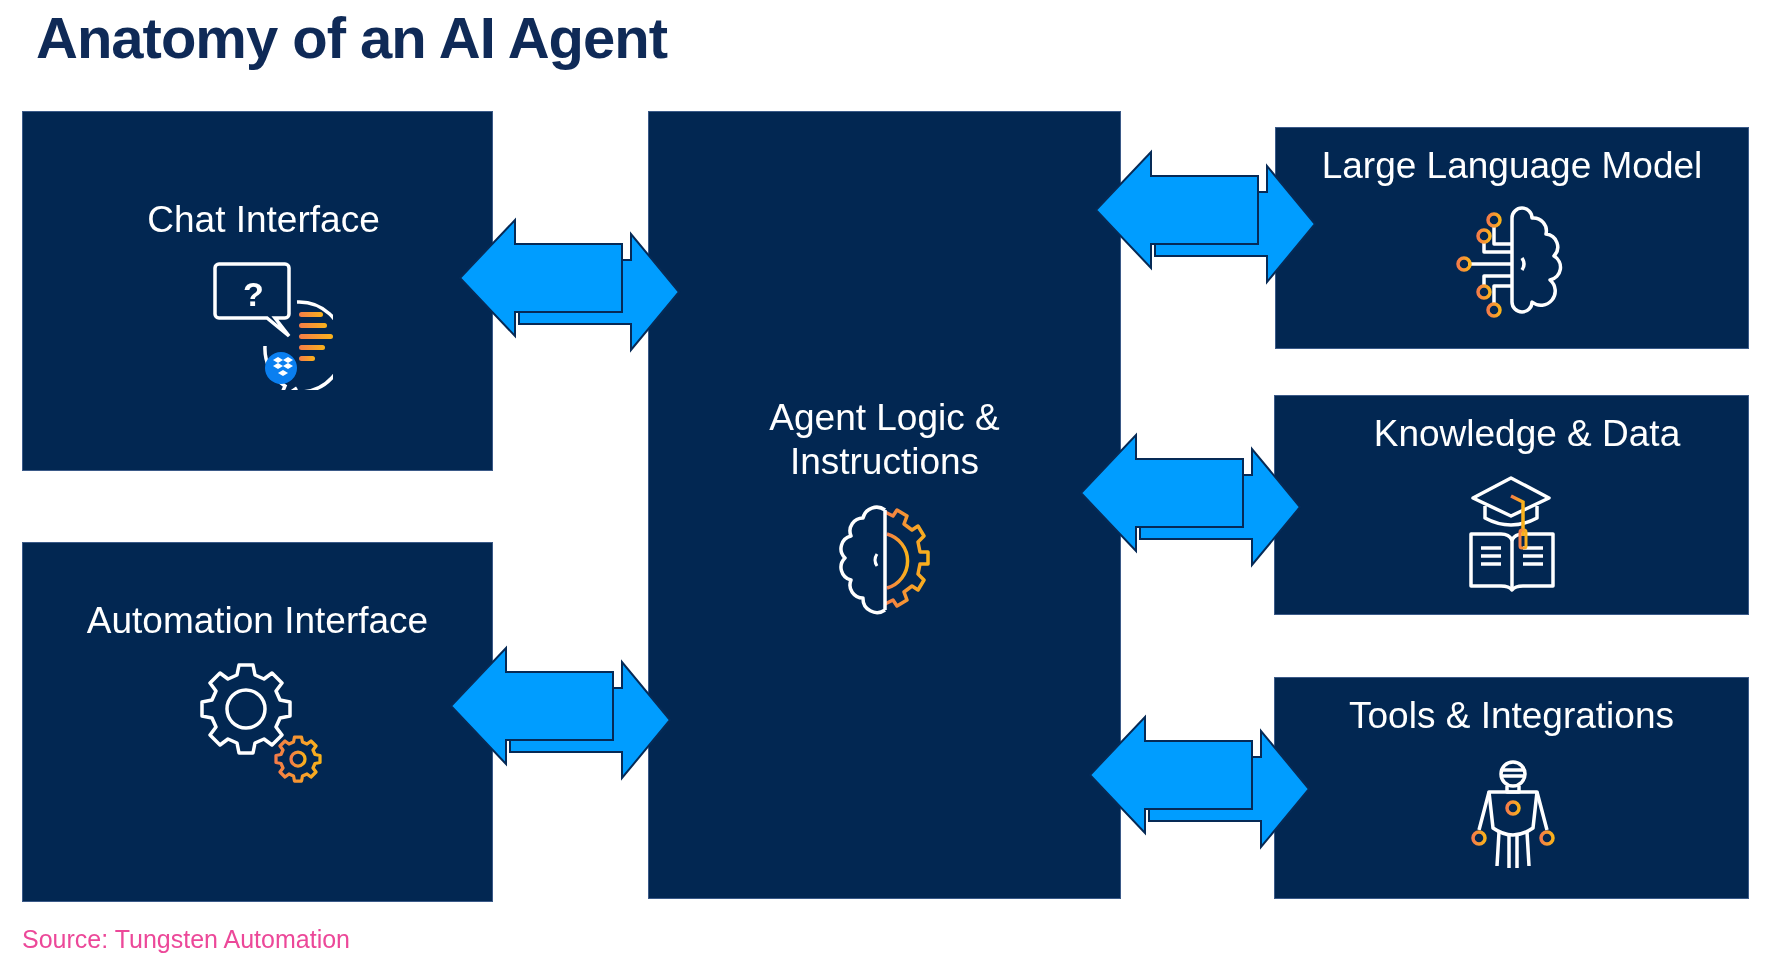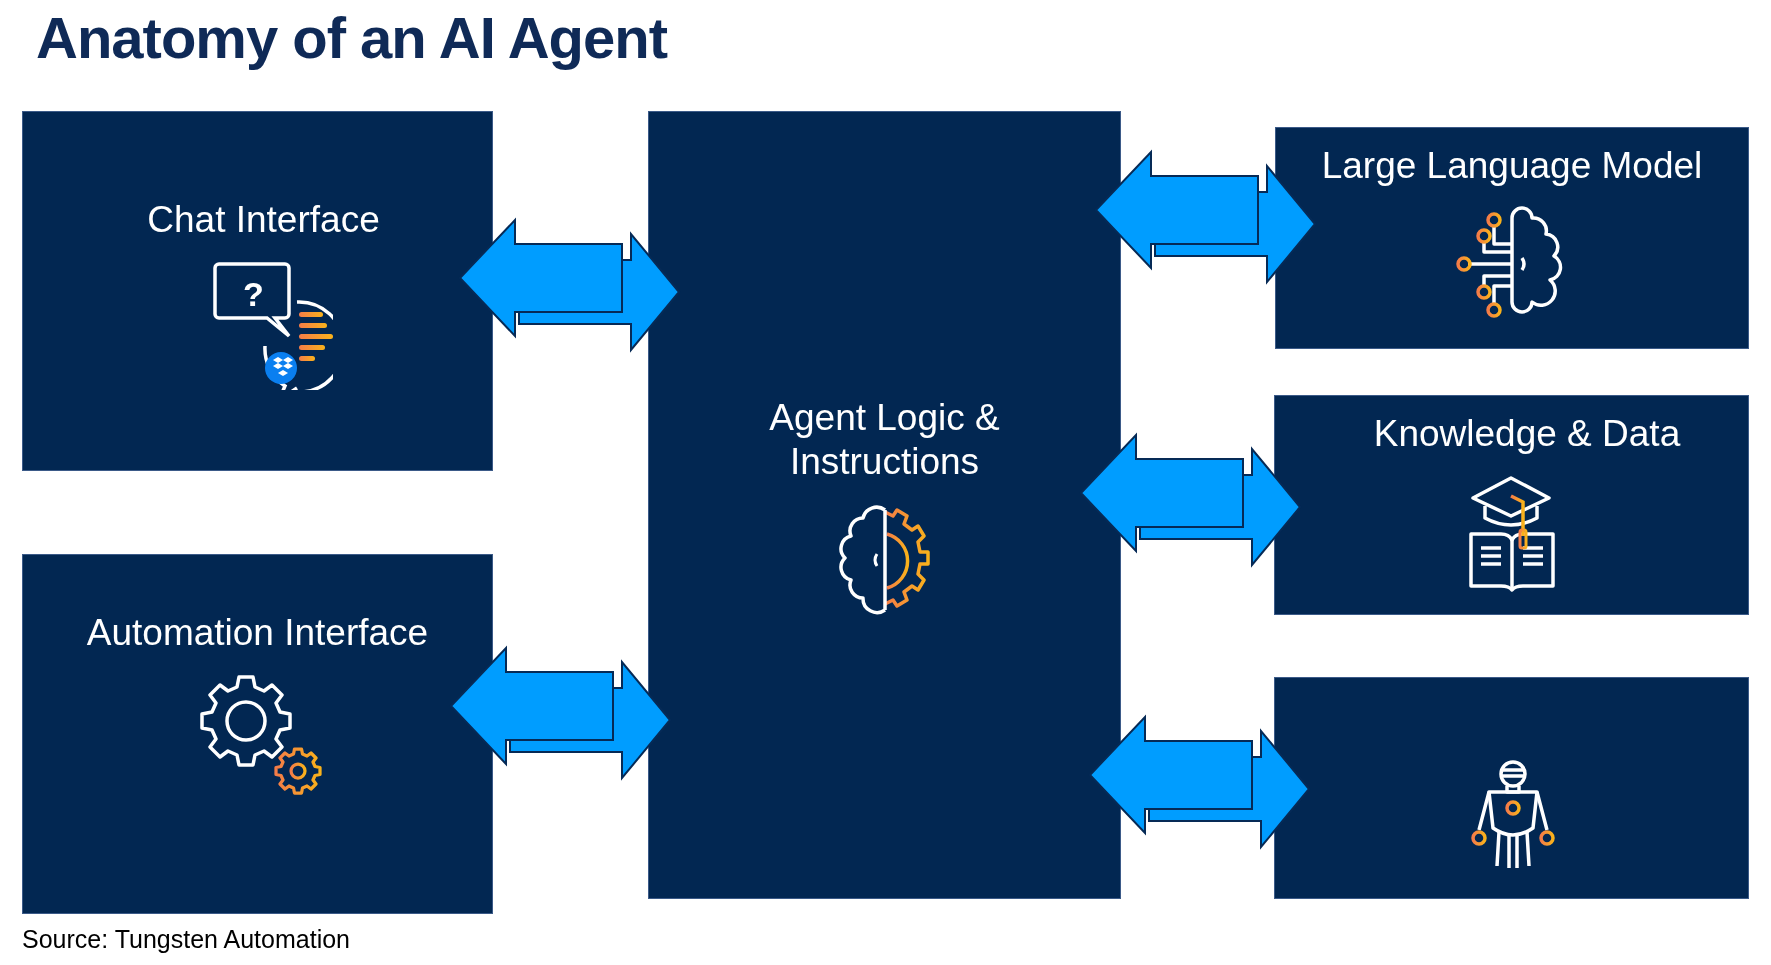--- a/index.html
+++ b/index.html
@@ -5,21 +5,21 @@
   html, body { margin:0; padding:0; background:#ffffff; }
   body { width:1771px; height:965px; position:relative; overflow:hidden;
          font-family:"Liberation Sans","DejaVu Sans",sans-serif; }
   .title { position:absolute; left:36px; top:4px; font-size:58px; font-weight:bold;
            color:#0f2a57; letter-spacing:-1px; }
   .box { position:absolute; background:#022752; border:1px solid #3b5a88; box-sizing:border-box;
          color:#fff; }
   .box .label { position:absolute; left:0; right:0; text-align:center; font-size:37px;
                 line-height:44px; color:#fff; }
   .icon { position:absolute; }
-  .source { position:absolute; left:22px; top:925px; font-size:25px; color:#000000; }
+  .source { position:absolute; left:22px; top:925px; font-size:25px; color:#ec4899; }
   svg.arrow { position:absolute; overflow:visible; }
 </style>
 </head>
 <body>
 
 <div class="title">Anatomy of an AI Agent</div>
 
 <div class="box" style="left:22px;top:111px;width:471px;height:360px;">
   <div class="label" style="top:86px;margin-left:12px;">Chat Interface</div>
   <svg class="icon" style="left:170px;top:148px;" width="140" height="130" viewBox="0 0 140 130">
@@ -42,21 +42,21 @@
     <g fill="#fff">
       <path d="M80 100 l5 -3 l5 3 l-5 3z"></path>
         <path d="M90 100 l5 -3 l5 3 l-5 3z"></path>
       <path d="M80 106 l5 -3 l5 3 l-5 3z"></path>
         <path d="M90 106 l5 -3 l5 3 l-5 3z"></path>
       <path d="M85 113 l5 -3 l5 3 l-5 3z"></path>
     </g>
   </svg>
 </div>
 
-<div class="box" style="left:22px;top:554px;width:471px;height:360px;">
+<div class="box" style="left:22px;top:542px;width:471px;height:360px;">
   <div class="label" style="top:56px;">Automation Interface</div>
   <svg class="icon" style="left:175px;top:118px;" width="140" height="128" viewBox="0 0 140 128">
     <defs>
         <linearGradient id="g2" x1="0" x2="1">
           <stop offset="0" stop-color="#f47c48"></stop>
           <stop offset="1" stop-color="#f9b21b"></stop>
         </linearGradient>
       </defs>
     <g transform="translate(48,48)" fill="none" stroke="#fff" stroke-width="3.5" stroke-linejoin="round">
       <path id="gearbig" d="M-7 -44 h14 l2 10 l9 4 l8 -6 l10 10 l-6 8 l4 9 l10 2 v14 l-10 2 l-4 9 l6 8 l-10 10 l-8 -6 l-9 4 l-2 10 h-14 l-2 -10 l-9 -4 l-8 6 l-10 -10 l6 -8 l-4 -9 l-10 -2 v-14 l10 -2 l4 -9 l-6 -8 l10 -10 l8 6 l9 -4z"></path>
@@ -125,20 +125,21 @@
       <path d="M4 60 h30 q8 0 11 6 q3 -6 11 -6 h30 v52 h-30 q-8 0 -11 4 q-3 -4 -11 -4 h-30 z"></path>
       <path d="M45 66 v50"></path>
       <path d="M14 74 h20 M14 82 h20 M14 90 h20 M56 74 h20 M56 82 h20 M56 90 h20"></path>
     </g>
     <path d="M44 22 l12 6 v34" fill="none" stroke="url(#g5)" stroke-width="3.5"></path>
     <rect x="53" y="56" width="6" height="18" rx="2" fill="none" stroke="url(#g5)" stroke-width="3"></rect>
   </svg>
 </div>
 
 <div class="box" style="left:1274px;top:677px;width:475px;height:222px;">
+  <div class="label" style="top:16px;">Tools &amp; Integrations</div>
   <svg class="icon" style="left:196px;top:82px;" width="84" height="110" viewBox="0 0 84 110">
     <defs>
         <linearGradient id="g6" x1="0" x2="1">
           <stop offset="0" stop-color="#f47c48"></stop>
           <stop offset="1" stop-color="#f9b21b"></stop>
         </linearGradient>
       </defs>
     <g fill="none" stroke="#fff" stroke-width="3.5" stroke-linejoin="round">
       <circle cx="42" cy="14" r="12"></circle>
       <path d="M31 10 h22 M30 16 h24"></path>

